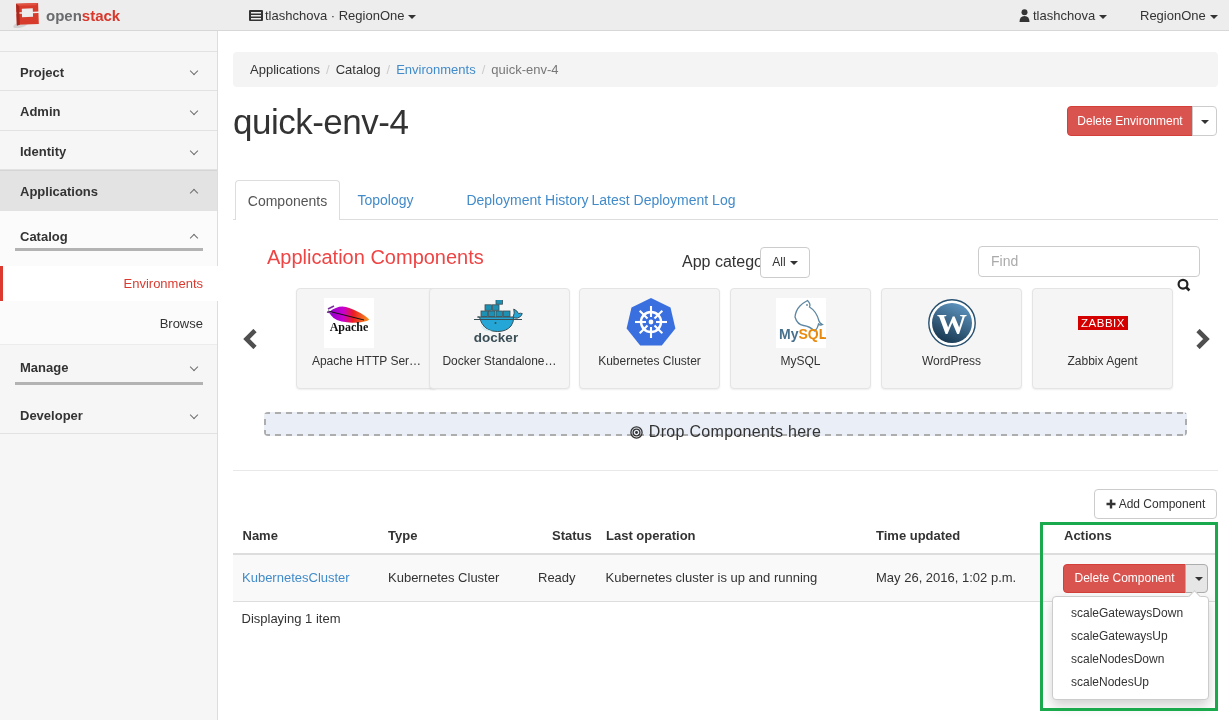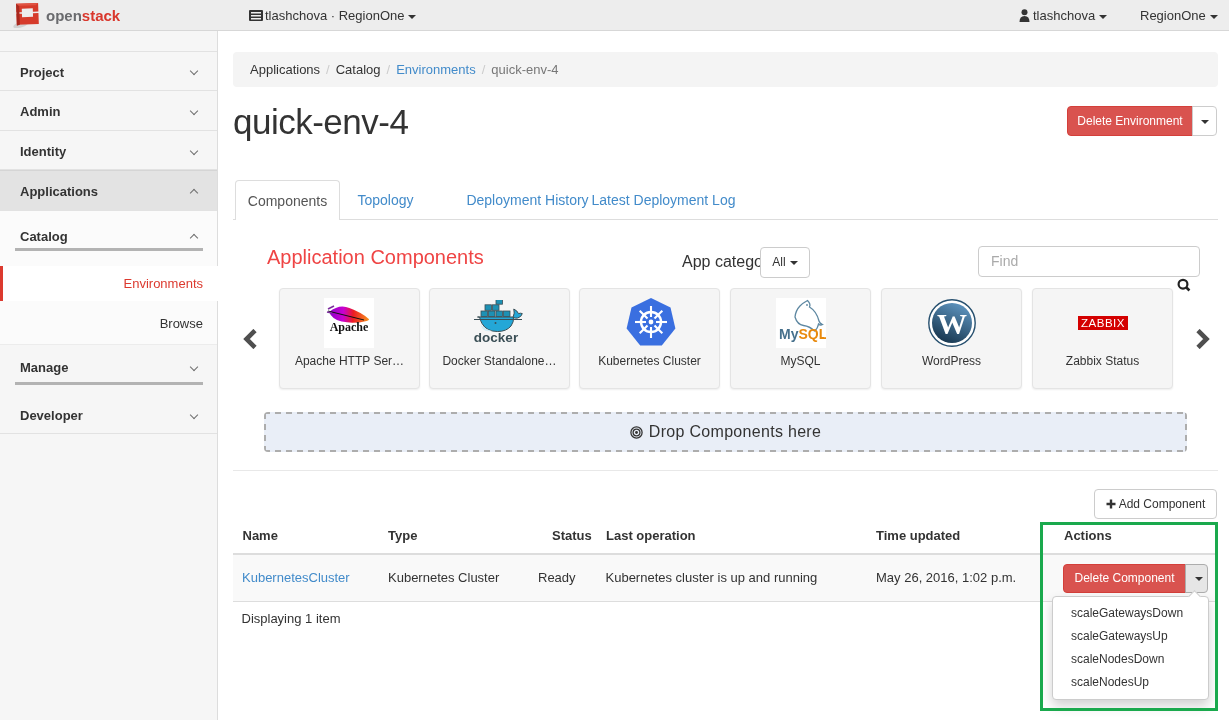--- a/index.html
+++ b/index.html
@@ -48,21 +48,21 @@
 #app-cat { position:absolute; left:646px; top:253px; font-size:16px; color:#333;margin-left:36px; }
 #all-btn { position:absolute; left:760px; top:247px; width:50px; height:31px; line-height:29px; }
 #find { position:absolute; left:978px; top:246px; width:222px; height:31px; border:1px solid #ccc; border-radius:4px; padding-left:12px; font-size:14px; line-height:29px; color:#aaa; }
 
 
 .card { position:absolute; top:288px; width:141px; height:101px; background:#f5f5f5; border:1px solid #e4e4e4; border-radius:4px; box-shadow:0 1px 2px rgba(0,0,0,0.07); }
 .card-label { position:absolute; top:65px; left:0; width:100%; text-align:center; font-size:12px; color:#333; }
 .arrow { position:absolute; color:#4a4a4a; }
 
 
-#dropzone { position:absolute; left:264px; top:412px; width:923px; height:40px; background:#e9eef7; border-radius:4px; text-align:center; line-height:40px; font-size:16px; letter-spacing:0.3px; color:#333;
+#dropzone { position:absolute; left:264px; top:412px; width:923px; height:24px; background:#e9eef7; border-radius:4px; text-align:center; line-height:40px; font-size:16px; letter-spacing:0.3px; color:#333;
   background-image:
     repeating-linear-gradient(90deg,#adadad 0 6px,transparent 6px 11px),
     repeating-linear-gradient(90deg,#adadad 0 6px,transparent 6px 11px),
     repeating-linear-gradient(0deg,#adadad 0 6px,transparent 6px 11px),
     repeating-linear-gradient(0deg,#adadad 0 6px,transparent 6px 11px);
   background-size:100% 2px,100% 2px,2px 100%,2px 100%;
   background-position:0 0,0 100%,0 0,100% 0;
   background-repeat:no-repeat; }
 
 #hr1 { position:absolute; left:233px; top:470px; width:985px; height:1px; background:#e8e8e8; }
@@ -163,37 +163,37 @@
     <line x1="9.4" y1="9.6" x2="12.4" y2="12.4" stroke="#222" stroke-width="2.7"></line>
   </svg>
 
 <svg class="arrow" style="left:243px;top:329px" width="14" height="20" viewBox="0 0 14 20">
     <path d="M12 1.5 L3.5 10 L12 18.5" fill="none" stroke="#4f4f4f" stroke-width="4.6" stroke-linecap="butt" stroke-linejoin="miter"></path>
   </svg>
 <svg class="arrow" style="left:1196px;top:329px" width="14" height="20" viewBox="0 0 14 20">
     <path d="M2 1.5 L10.5 10 L2 18.5" fill="none" stroke="#4f4f4f" stroke-width="4.6" stroke-linecap="butt" stroke-linejoin="miter"></path>
   </svg>
 
-<div class="card" style="left:279px;">
+<div class="card" style="left:296px;">
     <div class="card-label">Apache HTTP Ser…</div>
   </div>
 <div class="card" style="left:429px;">
     <div class="card-label">Docker Standalone…</div>
   </div>
 <div class="card" style="left:579px;">
     <div class="card-label">Kubernetes Cluster</div>
   </div>
 <div class="card" style="left:730px;">
     <div class="card-label">MySQL</div>
   </div>
 <div class="card" style="left:881px;">
     <div class="card-label">WordPress</div>
   </div>
 <div class="card" style="left:1032px;">
-    <div class="card-label">Zabbix Status</div>
+    <div class="card-label">Zabbix Agent</div>
   </div>
 
 <svg class="abs" style="left:324px;top:298px" width="50" height="50" viewBox="0 0 50 50">
   <rect width="50" height="50" fill="#fff"></rect>
   <defs>
       <linearGradient id="feather" x1="0" y1="0" x2="1" y2="0">
     <stop offset="0" stop-color="#8b00c8"></stop>
         <stop offset="0.35" stop-color="#c800d2"></stop>
     <stop offset="0.6" stop-color="#ec1c24"></stop>
         <stop offset="1" stop-color="#f7941e"></stop>

